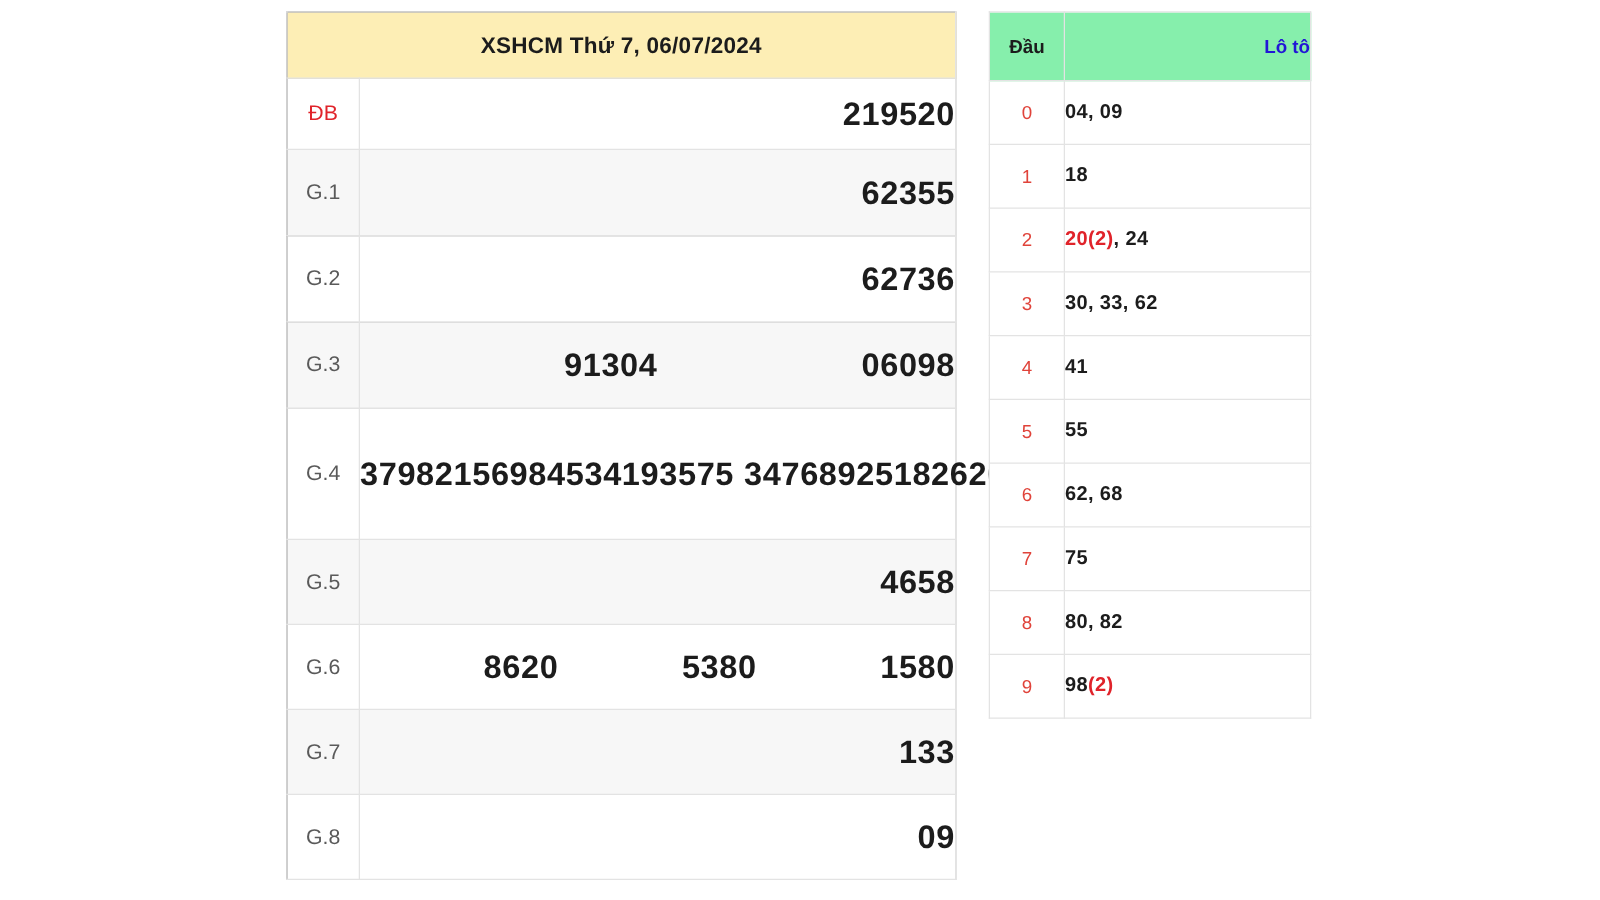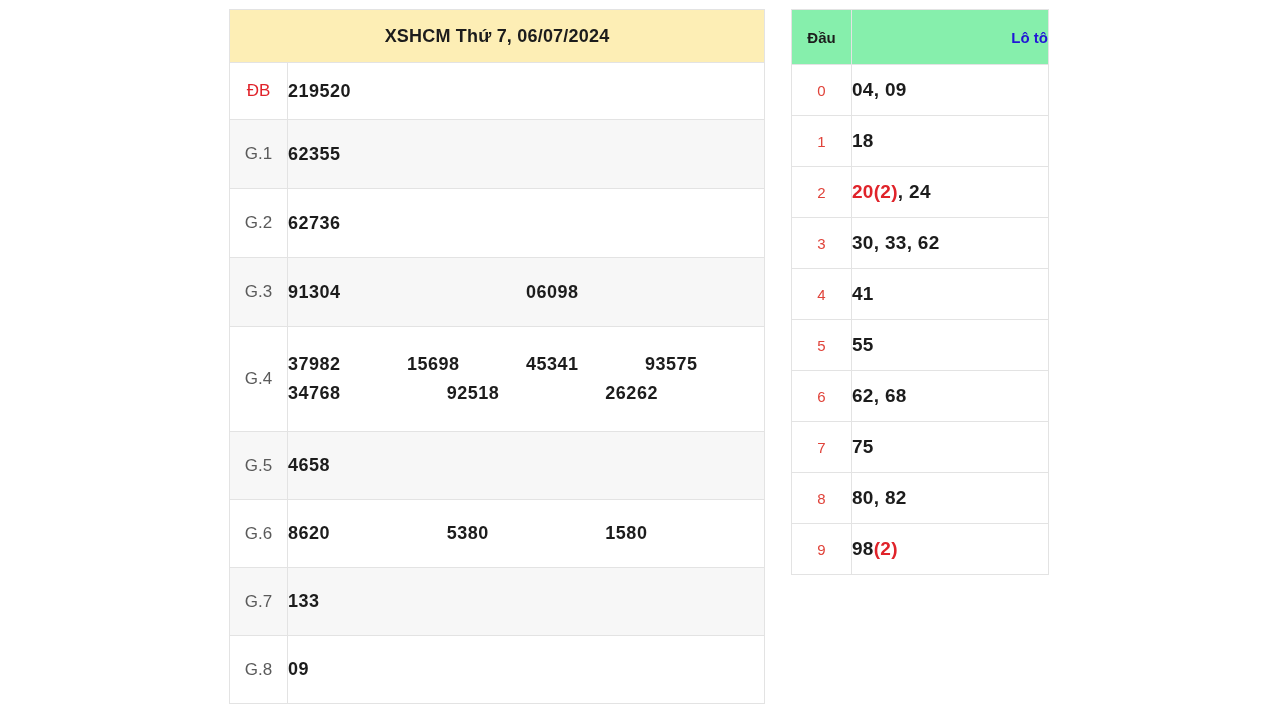--- a/index.html
+++ b/index.html
@@ -61,22 +61,22 @@
     text-align: center;
   }
   .nums {
     display: flex;
     width: 100%;
     align-items: center;
     justify-content: space-around;
   }
   .nums span {
     flex: 1 1 0;
-    text-align: left;
-    font-size: 18px;
+    text-align: right;
+    font-size: 26px;
     font-weight: bold;
     color: #1c1c1c;
     letter-spacing: 0.5px;
   }
   .nums.single span { flex: 0 0 100%; }
   .row-shade { background: #f7f7f7; }
   .row-plain { background: #ffffff; }
 
   tr.r-db td { height: 56px; }
   tr.r-g1 td, tr.r-g2 td, tr.r-g3 td { height: 68px; }
@@ -84,21 +84,21 @@
   tr.r-g5 td, tr.r-g6 td, tr.r-g7 td, tr.r-g8 td { height: 67px; }
 
   .db-number {
     font-size: 30px;
     font-weight: bold;
     color: #e0232a;
     letter-spacing: 1px;
   }
   .g4-grid {
     display: flex;
-    flex-direction: column;
+    flex-direction: row;
     gap: 8px;
     width: 100%;
   }
 
   
   .loto-table {
     position: absolute;
     left: 791px;
     top: 9px;
     width: 258px;
@@ -129,21 +129,21 @@
   }
   .loto-head {
     width: 60px;
     text-align: center;
     font-size: 15px;
     color: #e0433a;
     font-weight: normal;
   }
   .loto-vals {
     padding-left: 12px;
-    font-size: 19px;
+    font-size: 16px;
     font-weight: bold;
     color: #1c1c1c;
     text-align: left;
     letter-spacing: 0.3px;
   }
   .loto-vals .hot { color: #e0232a; }
 </style>
 </head>
 <body>
 

